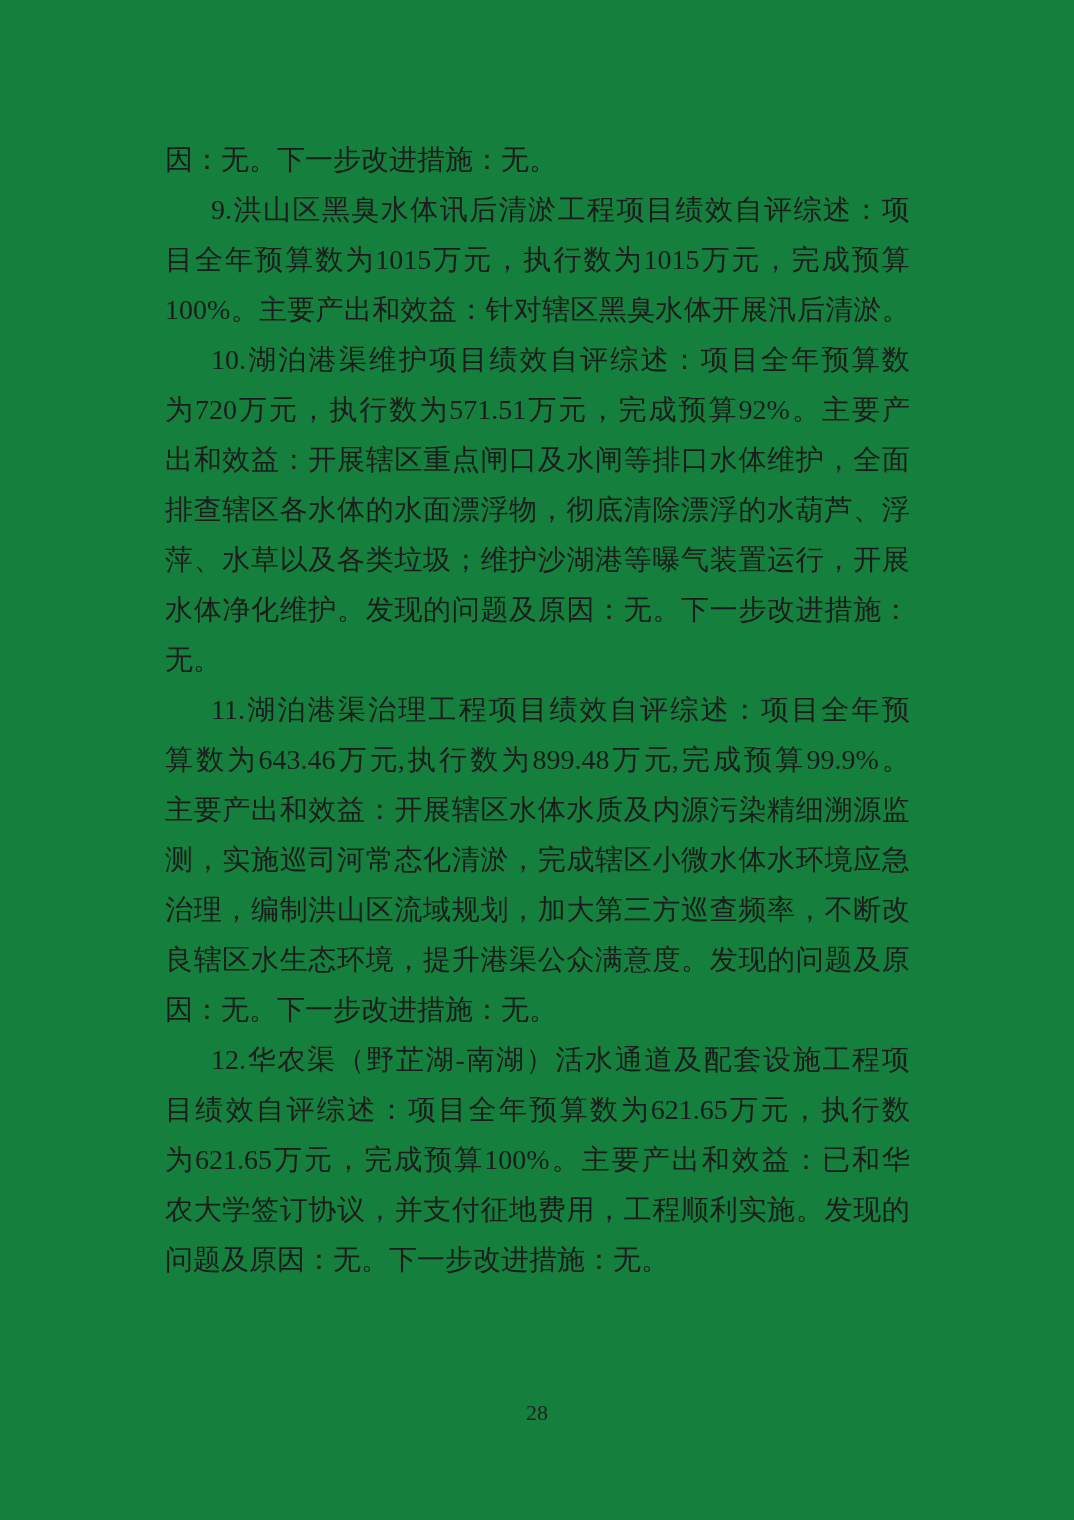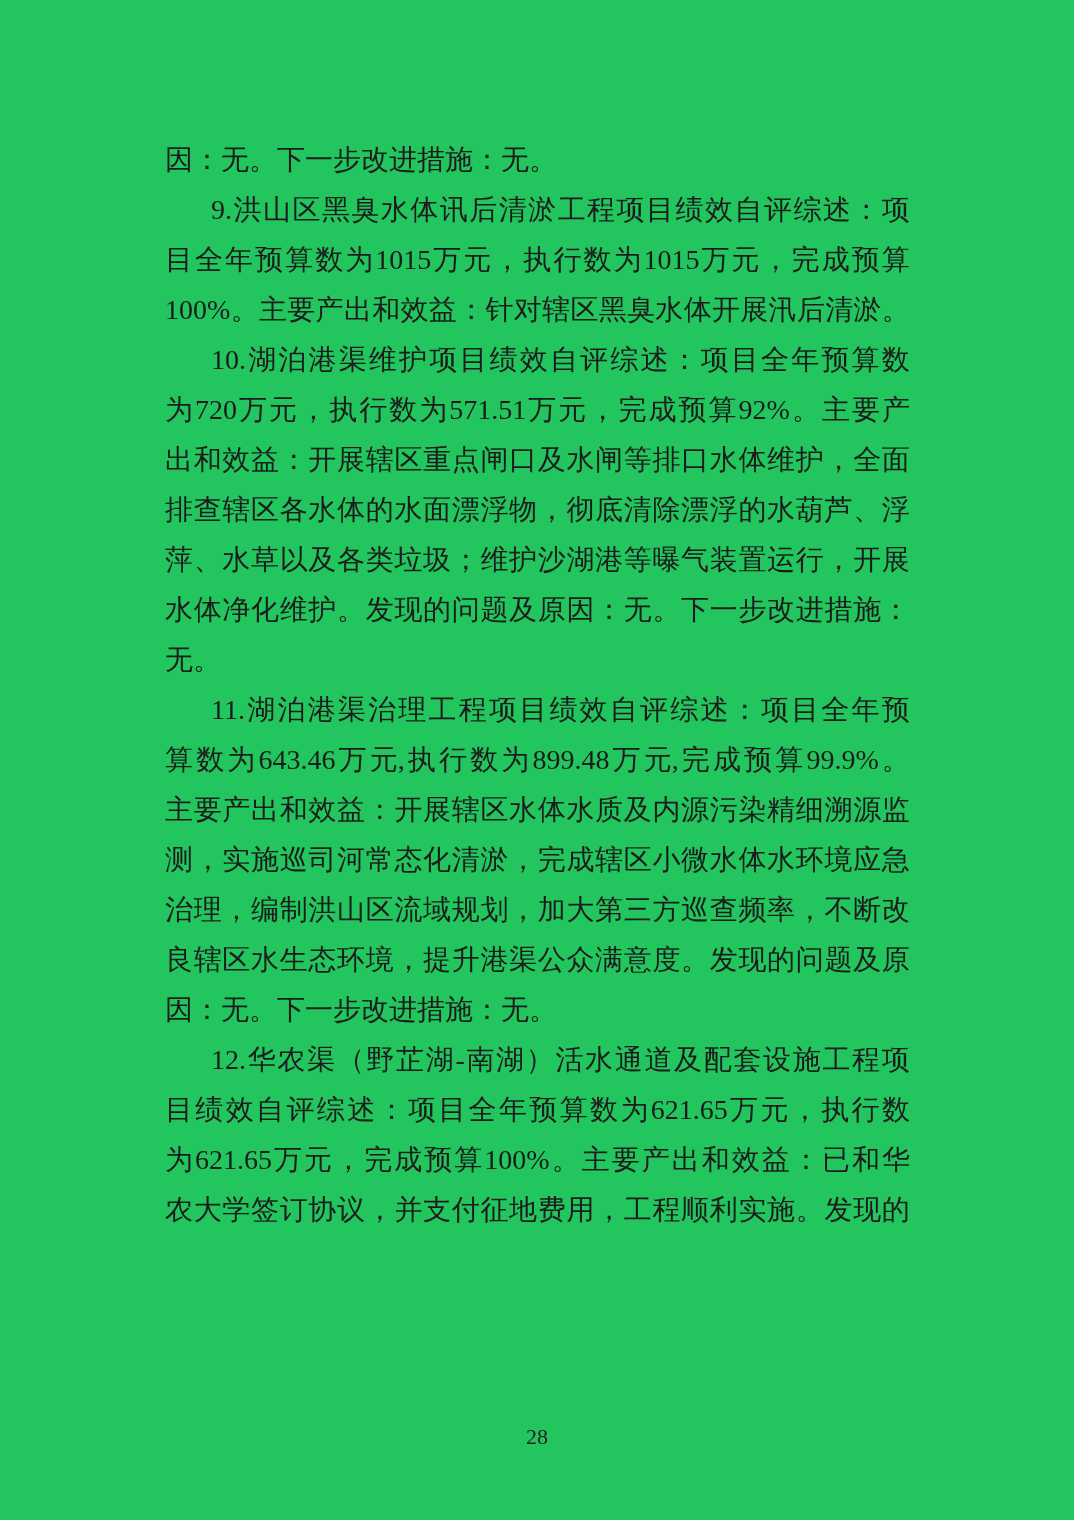--- a/index.html
+++ b/index.html
@@ -4,21 +4,21 @@
 <style>
   html, body {
     margin: 0;
     padding: 0;
     background: #ffffff;
   }
   .page {
     position: relative;
     width: 1074px;
     height: 1520px;
-    background: #22c55e;
+    background: #15803d;
     overflow: hidden;
     font-family: "Liberation Serif", "DejaVu Serif", serif;
   }
   .textblock {
     position: absolute;
     left: 165px;
     top: 135px;
     width: 745px;
   }
   .line {
@@ -41,21 +41,20 @@
     padding-left: 46px;
   }
   .page-num {
     position: absolute;
     left: 0;
     top: 1400px;
     width: 100%;
     text-align: center;
     font-size: 22px;
     color: #222222;
-    margin-top: 24px;
   }
 </style>
 </head>
 <body>
 
 <div class="page">
   <div class="textblock">
       <div class="line">因：无。下一步改进措施：无。</div>
       <div class="line justify indent">
         <span>9.</span>
@@ -552,15 +551,16 @@
         <span>程</span>
         <span>顺</span>
         <span>利</span>
         <span>实</span>
         <span>施</span>
         <span>。</span>
         <span>发</span>
         <span>现</span>
         <span>的</span>
       </div>
+      <div class="line">问题及原因：无。下一步改进措施：无。</div>
     </div>
   <div class="page-num">28</div>
 </div>
 
 </body></html>

